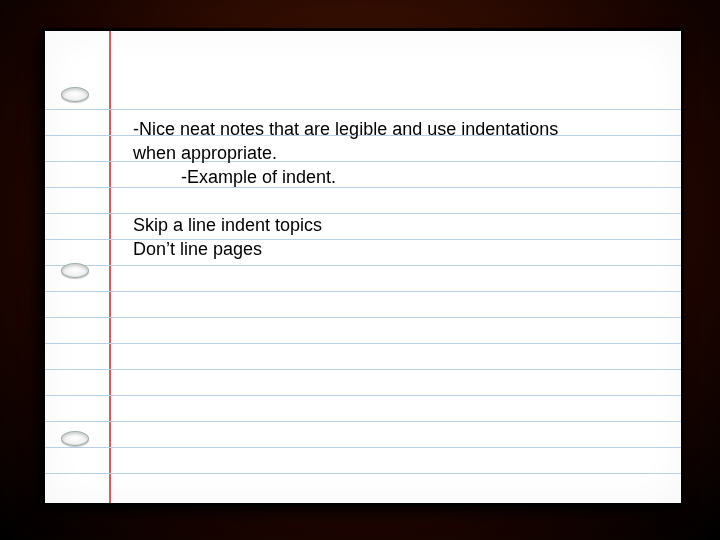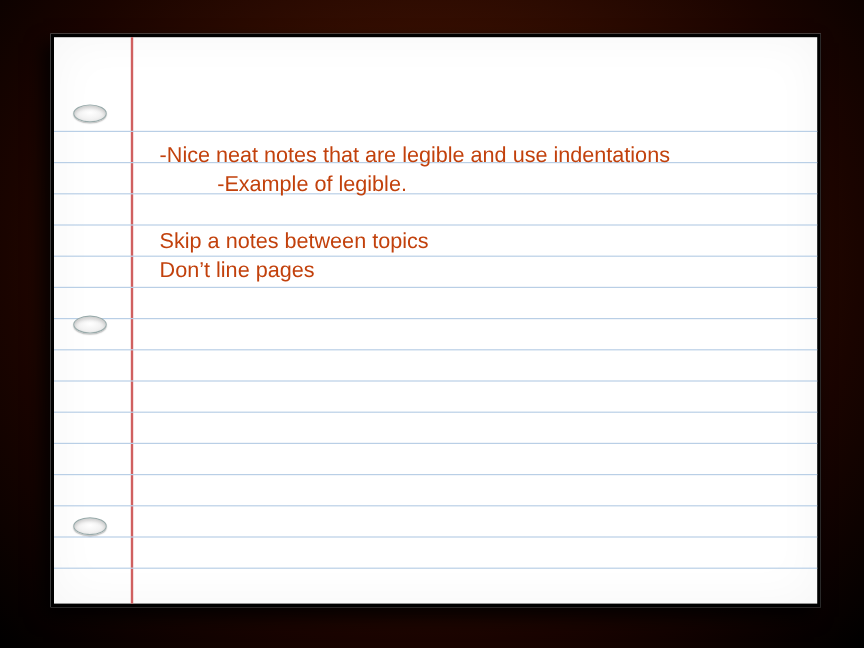--- a/index.html
+++ b/index.html
@@ -3,21 +3,21 @@
 <meta charset="utf-8">
 <style>
 html,body{margin:0;padding:0;width:720px;height:540px;overflow:hidden;font-family:Tahoma,Verdana,Arial,sans-serif}
 .stage{position:relative;width:720px;height:540px;background:#2a0a00;background:radial-gradient(ellipse at 50% 40%,#5a1c05 0%,#3a1002 35%,#1a0400 70%,#000 100%)}
 .paper{position:absolute;left:42px;top:28px;width:636px;height:472px;background:#fff;border:3px solid #000;box-shadow:-6px 8px 14px rgba(0,0,0,.85),inset 0 0 40px rgba(0,0,0,.04)}
 .paper::after{content:"";position:absolute;left:-8px;right:-8px;bottom:-10px;height:14px;background:#000;border-radius:0 0 6px 6px/0 0 10px 10px;filter:blur(1px);z-index:-1}
 .margin-line{position:absolute;top:0;bottom:0;left:64px;width:2px;background:#d06060}
 .rule{position:absolute;left:0;right:0;height:1px;background:linear-gradient(to right,#b9cfe6 0,#b9cfe6 100%)}
 .holes{position:absolute;left:10px;top:0;bottom:0;width:40px}
 .hole{position:absolute;left:6px;width:26px;height:13px;border:1px solid #9aa;border-radius:50%;background:radial-gradient(ellipse at 50% 45%,#fff 0%,#f3f3f3 50%,#e6e6e6 80%);box-shadow:0 1px 1px rgba(0,0,0,.25),inset 0 2px 3px rgba(0,0,0,.15)}
-.content{position:absolute;left:88px;top:86px;right:16px;color:#c2410c;font-size:18px;line-height:24px}
+.content{position:absolute;left:88px;top:86px;right:16px;color:#000000;font-size:18px;line-height:24px}
 .line{white-space:pre}
 .indent1{padding-left:48px}
 .spacer{height:24px}
 </style>
 </head>
 <body>
 
 <div class="stage">
 
   <div class="paper">
@@ -43,21 +43,22 @@
       </div>
 
     <div class="holes">
       <div class="hole" id="hole0" style="top: 56px;"></div>
       <div class="hole" id="hole1" style="top: 232px;"></div>
       <div class="hole" id="hole2" style="top: 400px;"></div>
     </div>
 
     <div class="content">
       <div class="line">-Nice neat notes that are legible and use indentations</div>
-      <div class="line indent1">-Example of legible.</div>
+      <div class="line">when appropriate.</div>
+      <div class="line indent1">-Example of indent.</div>
       <div class="spacer"></div>
-      <div class="line">Skip a notes between topics</div>
+      <div class="line">Skip a line indent topics</div>
       <div class="line">Don’t line pages</div>
     </div>
 
   </div>
 
 </div>
 
 </body></html>

